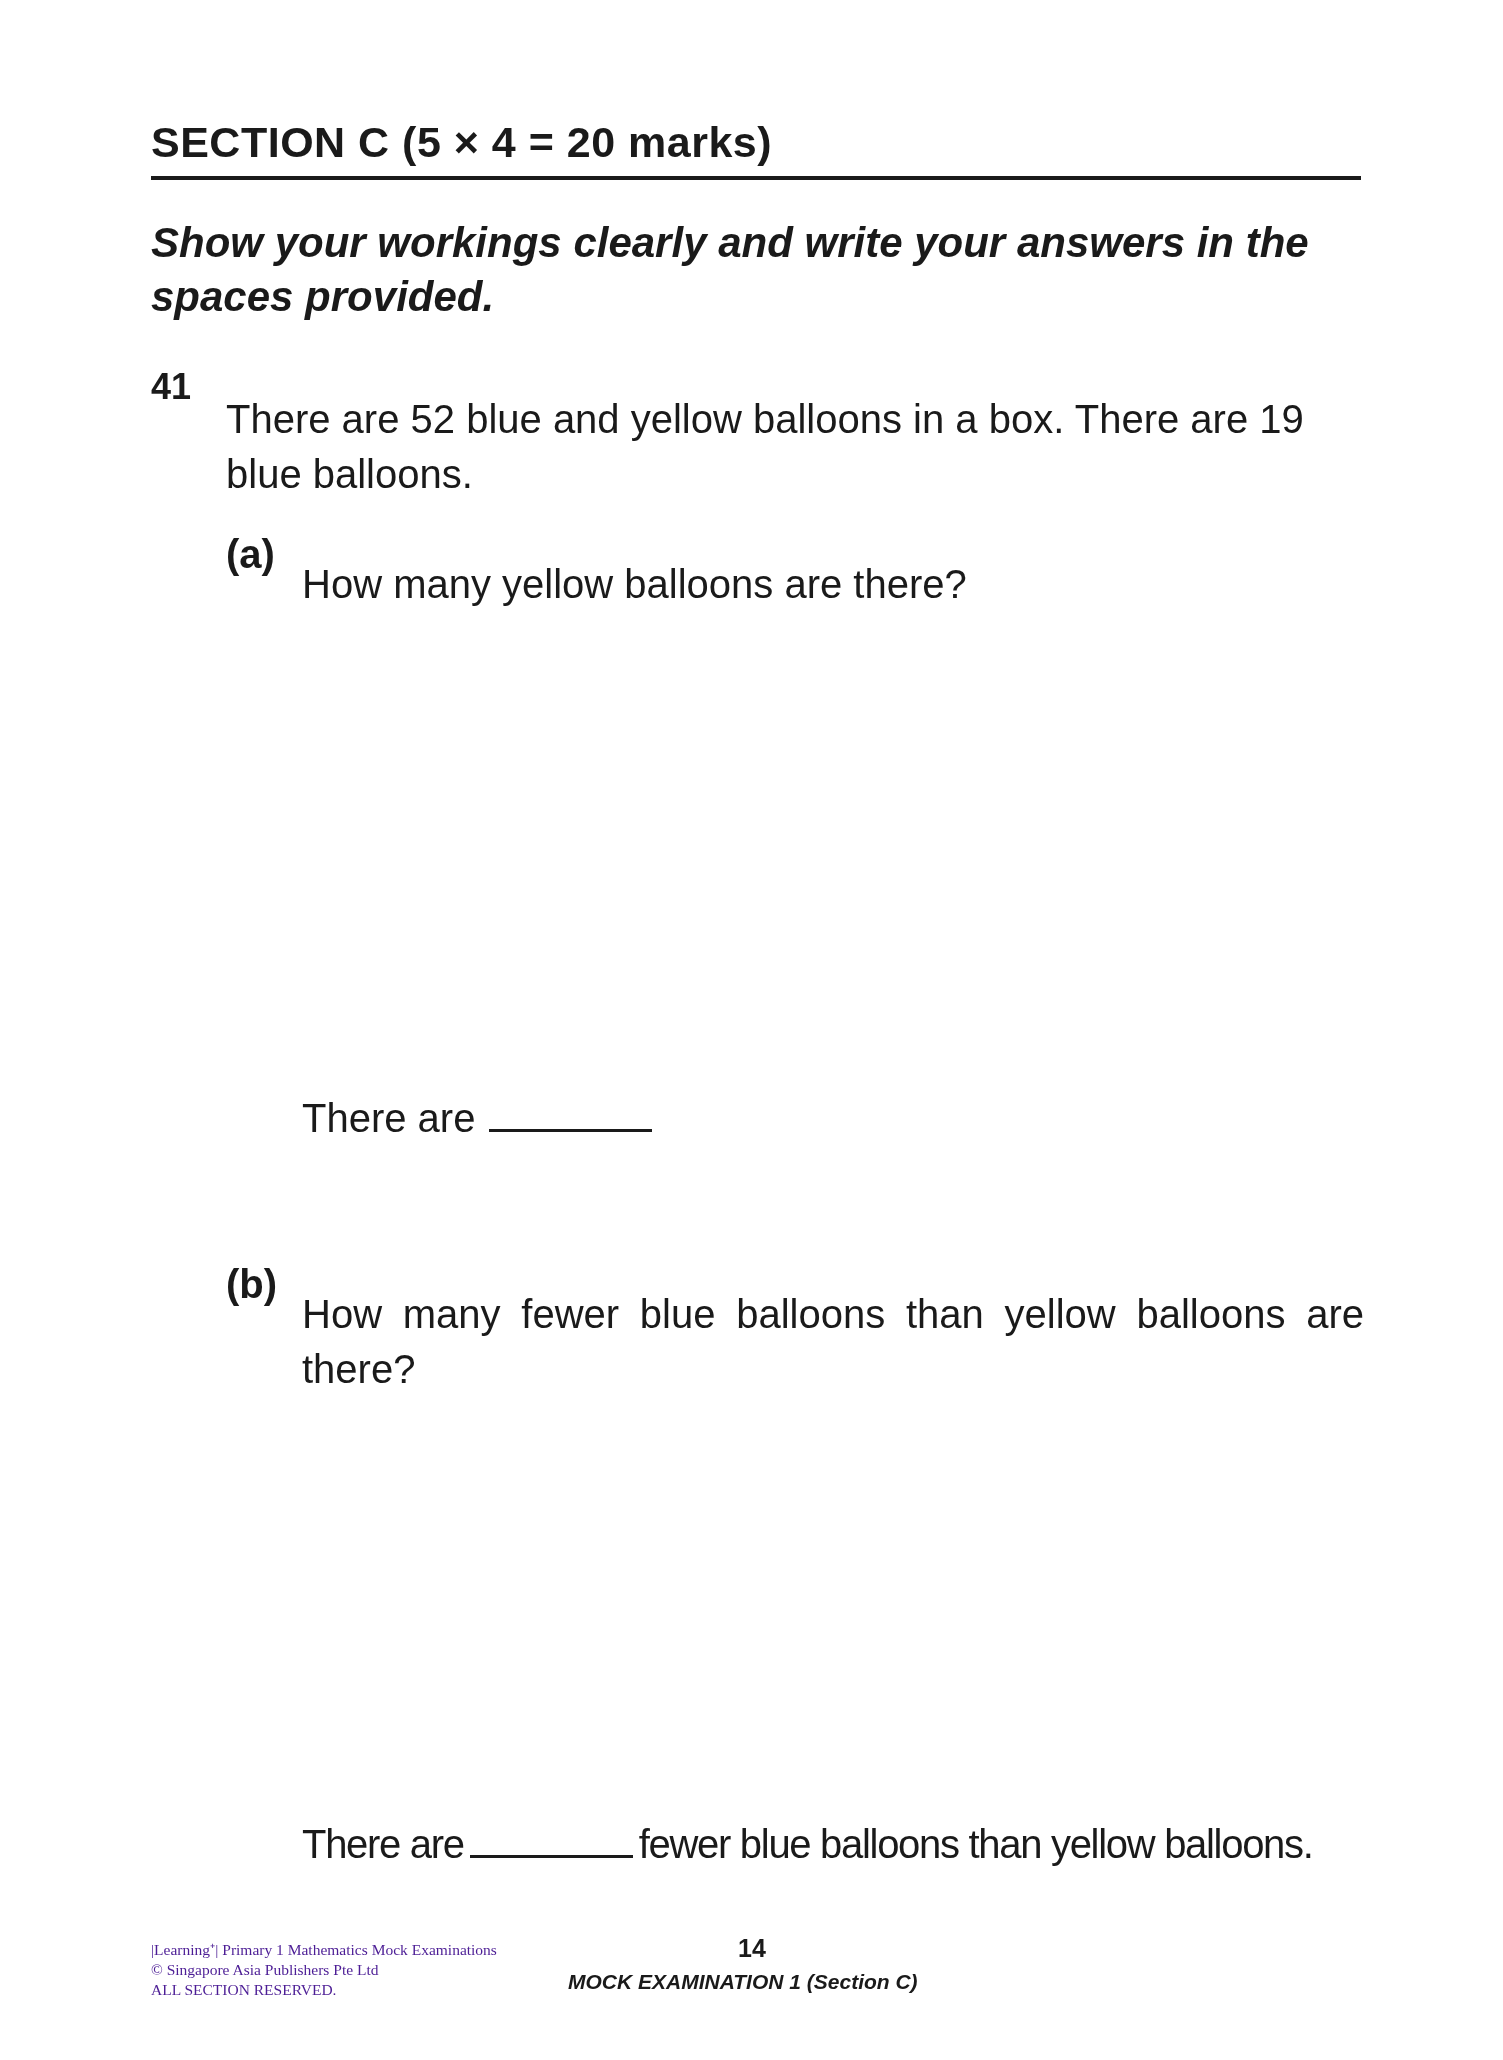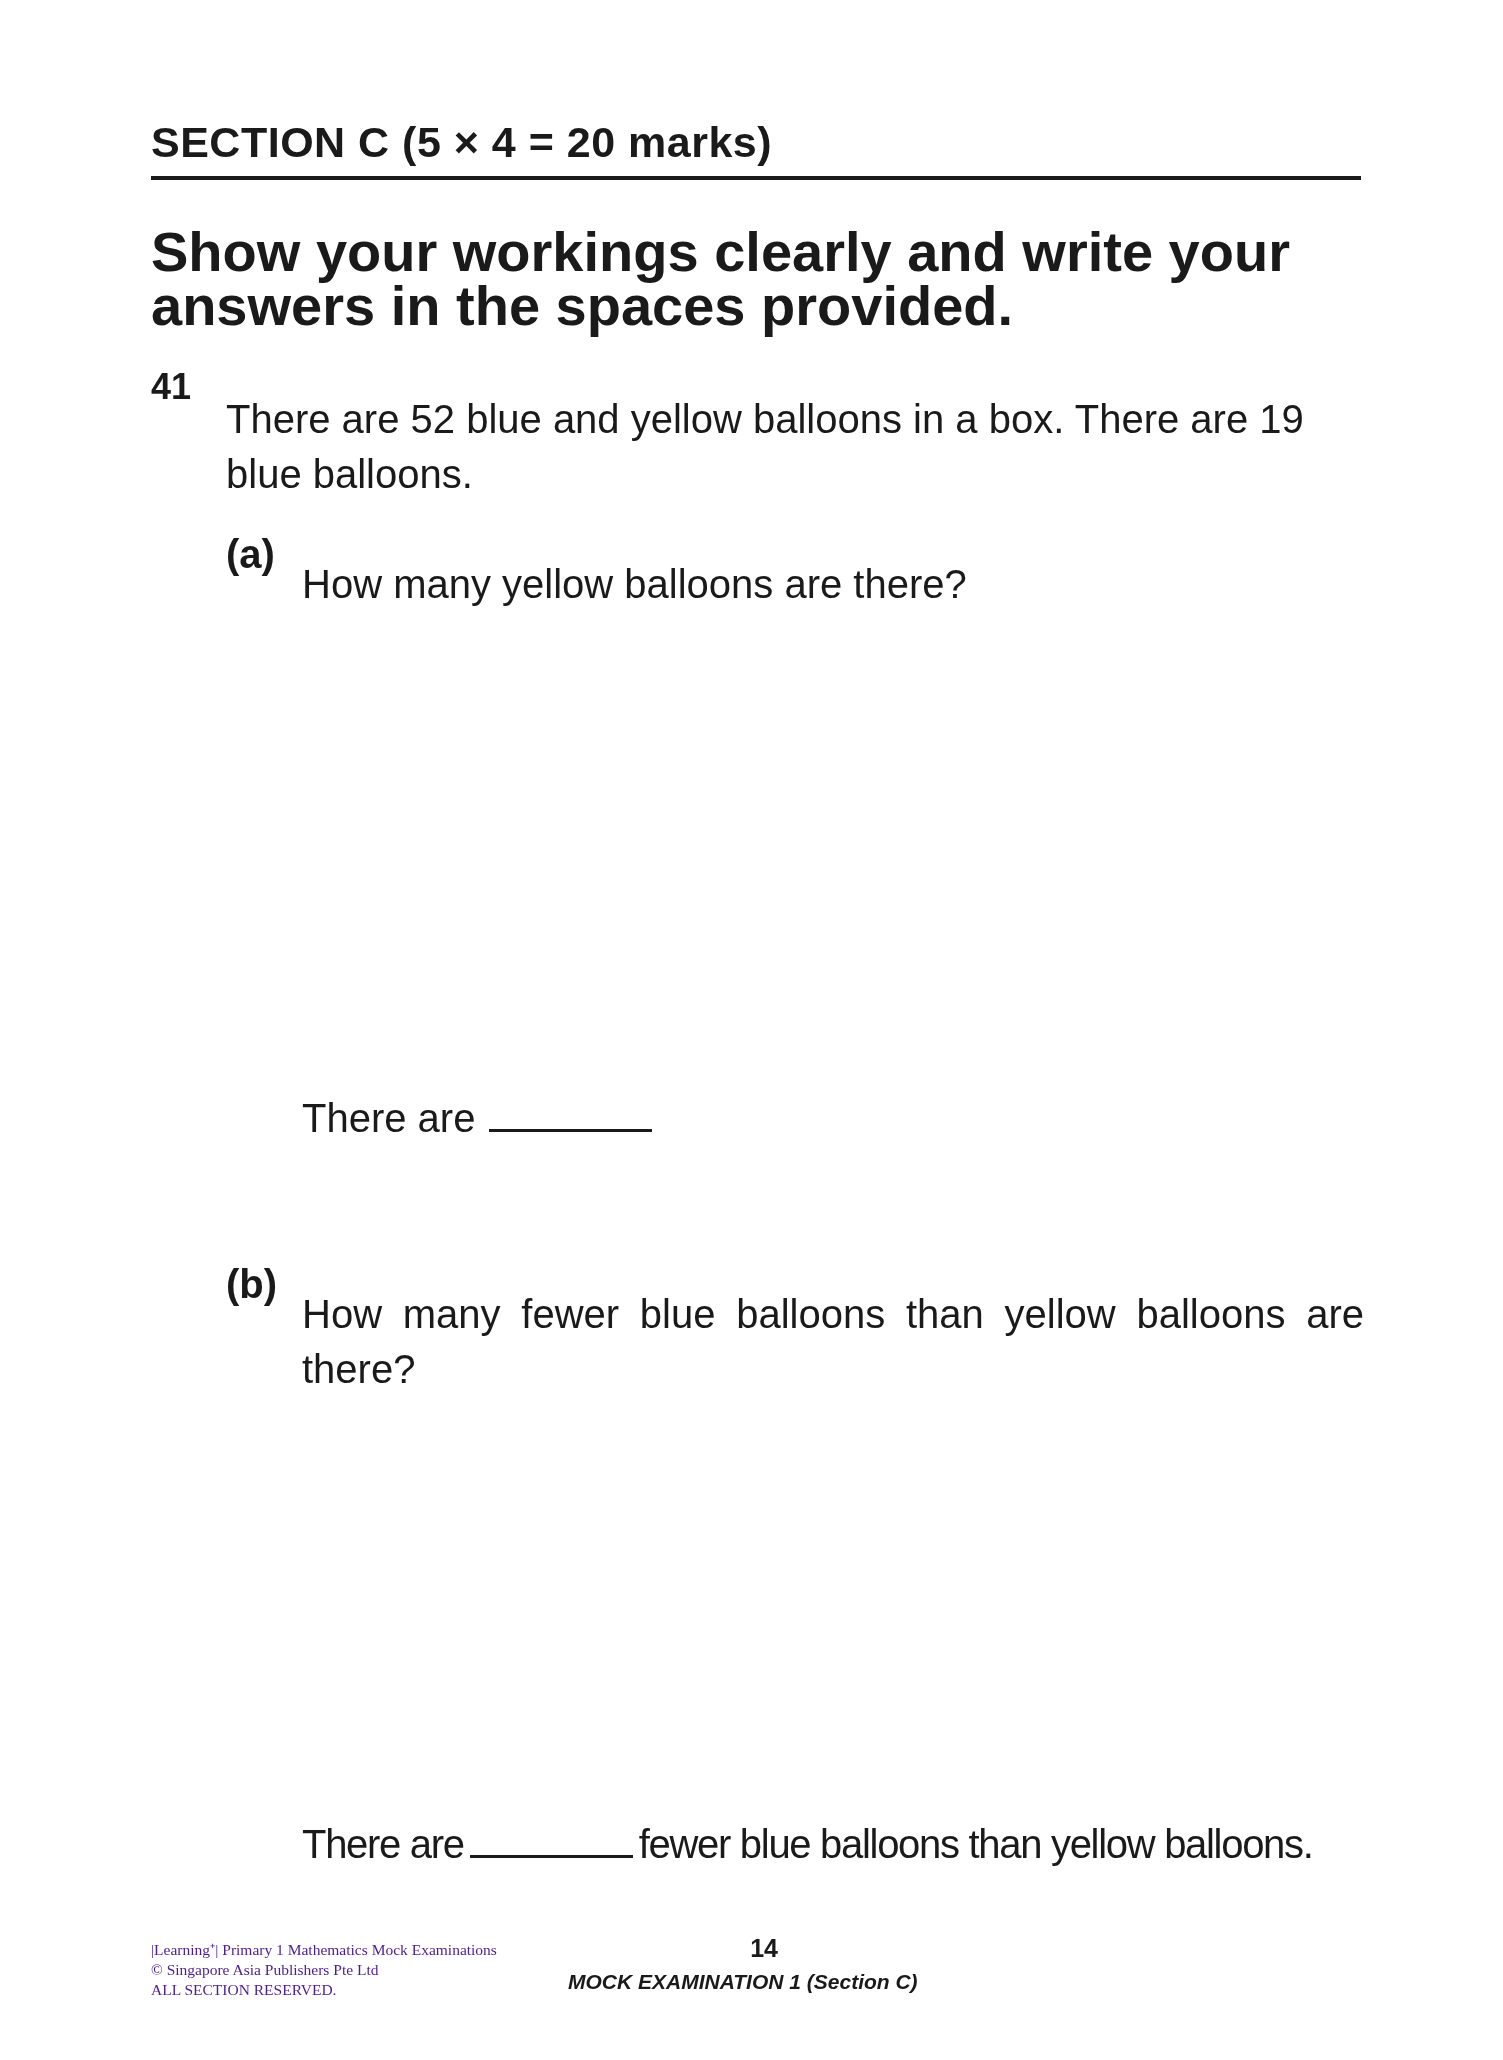--- a/index.html
+++ b/index.html
@@ -1,37 +1,37 @@
 <!DOCTYPE html>
 <html><head>
   <meta charset="utf-8">
   <style>
     html, body { margin: 0; padding: 0; background: #ffffff; }
     body { width: 1503px; height: 2060px; position: relative; overflow: hidden;
            font-family: "Liberation Sans", sans-serif; color: #1a1a1a; }
     .abs { position: absolute; }
     .section-title { left: 151px; top: 118px; font-size: 43px; font-weight: bold; letter-spacing: 0.5px; white-space: nowrap; text-align: center; }
     .section-rule { left: 151px; top: 176px; width: 1210px; height: 4px; background: #1a1a1a; }
-    .instructions { left: 151px; top: 225px; width: 1215px; font-size: 56px; font-weight: bold; line-height: 54px; }
+    .instructions { left: 151px; top: 216px; width: 1215px; font-size: 42px; font-weight: bold; line-height: 54px; font-style: italic; }
     .q-num { left: 151px; top: 366px; font-size: 36px; font-weight: bold; }
     .q-stem { left: 226px; top: 366px; width: 1140px; font-size: 40px; line-height: 55px; margin-top: 26px; }
     .part-label { font-size: 40px; font-weight: bold; }
     .part-text { font-size: 40px; line-height: 55px; margin-top: 25px; }
     .pa-label { left: 226px; top: 532px; }
     .pa-text { left: 302px; top: 532px; width: 1060px; }
     .pb-label { left: 226px; top: 1262px; }
     .pb-text { left: 302px; top: 1262px; width: 1062px; text-align: justify; text-align-last: left; }
     .answer-line { font-size: 40px; white-space: nowrap; display: flex; align-items: baseline; }
     .ans-a { left: 302px; top: 1096px; }
     .ans-b { left: 302px; top: 1822px; letter-spacing: -1.3px; }
     .blank { display: inline-block; height: 3px; background: #1a1a1a; position: relative; top: 0px; }
     .blank-a { width: 163px; margin: 0 14px 0 14px; }
     .blank-b { width: 163px; margin: 0 6px 0 6px; }
     .footer-left { left: 151px; top: 1940px; font-family: "Liberation Serif", serif; font-size: 15.5px; line-height: 20px; color: #4c1d95; }
-    .page-num { left: 738px; top: 1934px; font-size: 25px; font-weight: bold; width: 40px; text-align: right; }
+    .page-num { left: 738px; top: 1934px; font-size: 25px; font-weight: bold; width: 40px; text-align: left; }
     .footer-center { left: 568px; top: 1970px; font-size: 21px; font-weight: bold; font-style: italic; white-space: nowrap; }
   </style>
 </head>
 <body>
 
 <div class="abs section-title">SECTION C (5 × 4 = 20 marks)</div>
 <div class="abs section-rule"></div>
 <div class="abs instructions">Show your workings clearly and write your answers in the spaces provided.</div>
 
 <div class="abs q-num">41</div>

